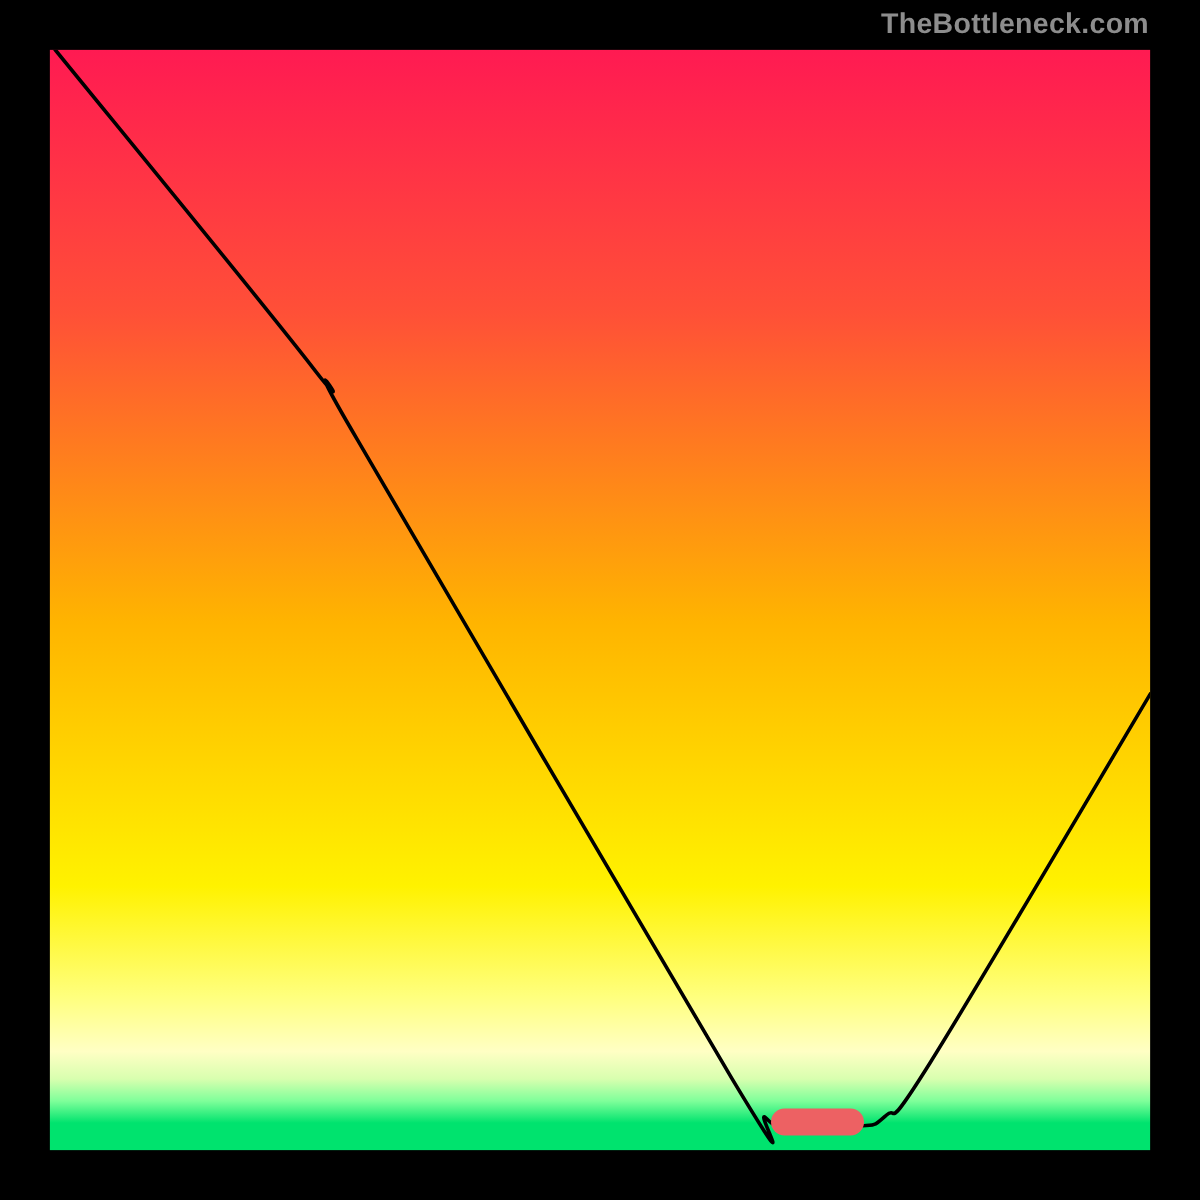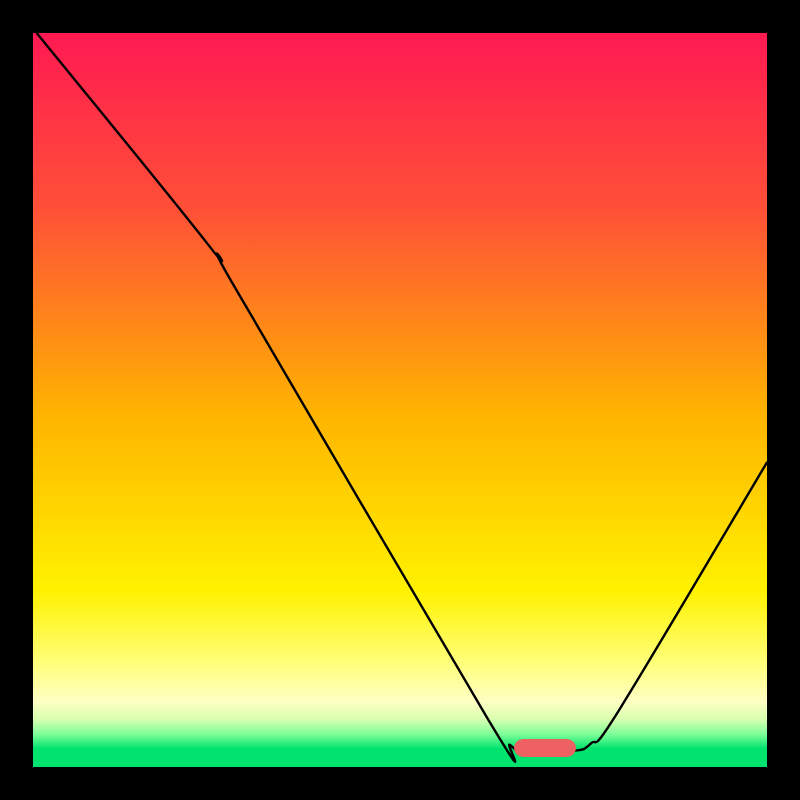--- a/index.html
+++ b/index.html
@@ -46,20 +46,21 @@
     position: absolute;
     background: #ed6163;
     border-radius: 9px;
   }
 </style>
 </head>
 <body>
 
 <div class="frame">
 
+  <div class="watermark">TheBottleneck.com</div>
 
   <div class="plot-area">
 
     <svg class="gradient" viewBox="0 0 100 100" preserveAspectRatio="none">
       <defs>
         <linearGradient id="bg-grad" x1="0" y1="0" x2="0" y2="1">
             <stop offset="0%" stop-color="#ff1a52"></stop>
             <stop offset="24%" stop-color="#ff5037"></stop>
             <stop offset="52%" stop-color="#ffb400"></stop>
             <stop offset="76%" stop-color="#fff200"></stop>

